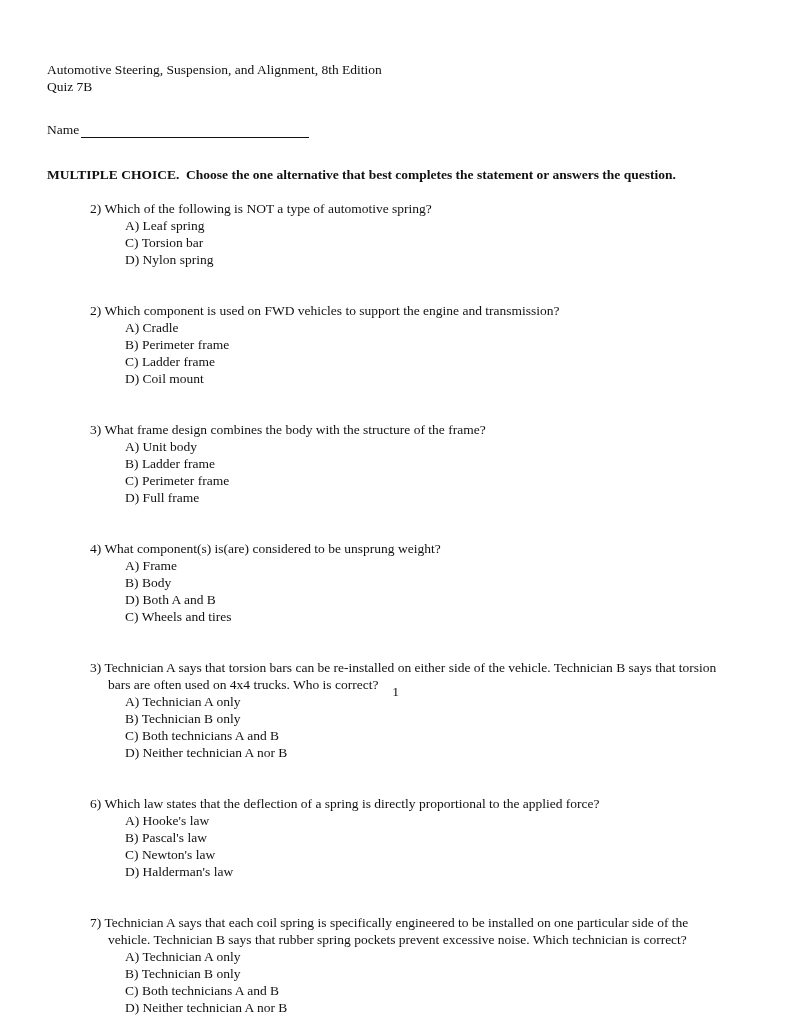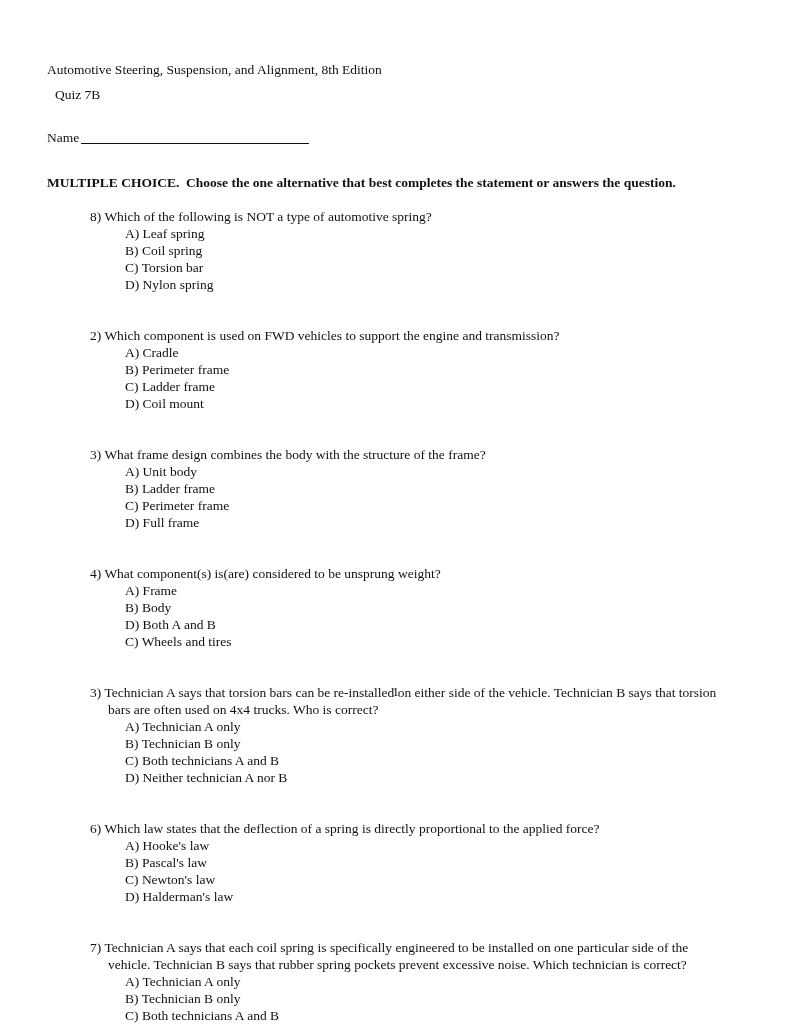--- a/index.html
+++ b/index.html
@@ -20,26 +20,26 @@
     height: 750px;
     box-sizing: border-box;
     padding: 61px 48px 0 47px;
     font-size: 13.5px;
     line-height: 17px;
   }
   .header-title {
     margin: 0;
   }
   .quiz-number {
-    margin: 8px;
+    margin: 0;
   }
   .name-row {
     margin-top: 26px;
     display: flex;
-    align-items: flex-start;
+    align-items: flex-end;
   }
   .name-line {
     display: inline-block;
     width: 228px;
     border-bottom: 1px solid #111111;
     height: 14px;
     margin-left: 2px;
   }
   .instructions {
     margin-top: 28px;
@@ -83,24 +83,23 @@
 
   <div class="name-row">
     <span>Name</span>
       <span class="name-line"></span>
   </div>
 
   <div class="instructions">MULTIPLE CHOICE.  Choose the one alternative that best completes the statement or answers the question.</div>
 
   <div class="questions" id="questions">
   <div class="question">
-    <div class="q-line">8) Which of the following is NOT a type of automotive spring?</div>
+    <div class="q-line">2) Which of the following is NOT a type of automotive spring?</div>
     <div class="choices">
           <div class="choice">A) Leaf spring</div>
-          <div class="choice">B) Coil spring</div>
           <div class="choice">C) Torsion bar</div>
           <div class="choice">D) Nylon spring</div>
         </div>
   </div>
 
   <div class="question">
     <div class="q-line">2) Which component is used on FWD vehicles to support the engine and transmission?</div>
     <div class="choices">
           <div class="choice">A) Cradle</div>
           <div class="choice">B) Perimeter frame</div>

